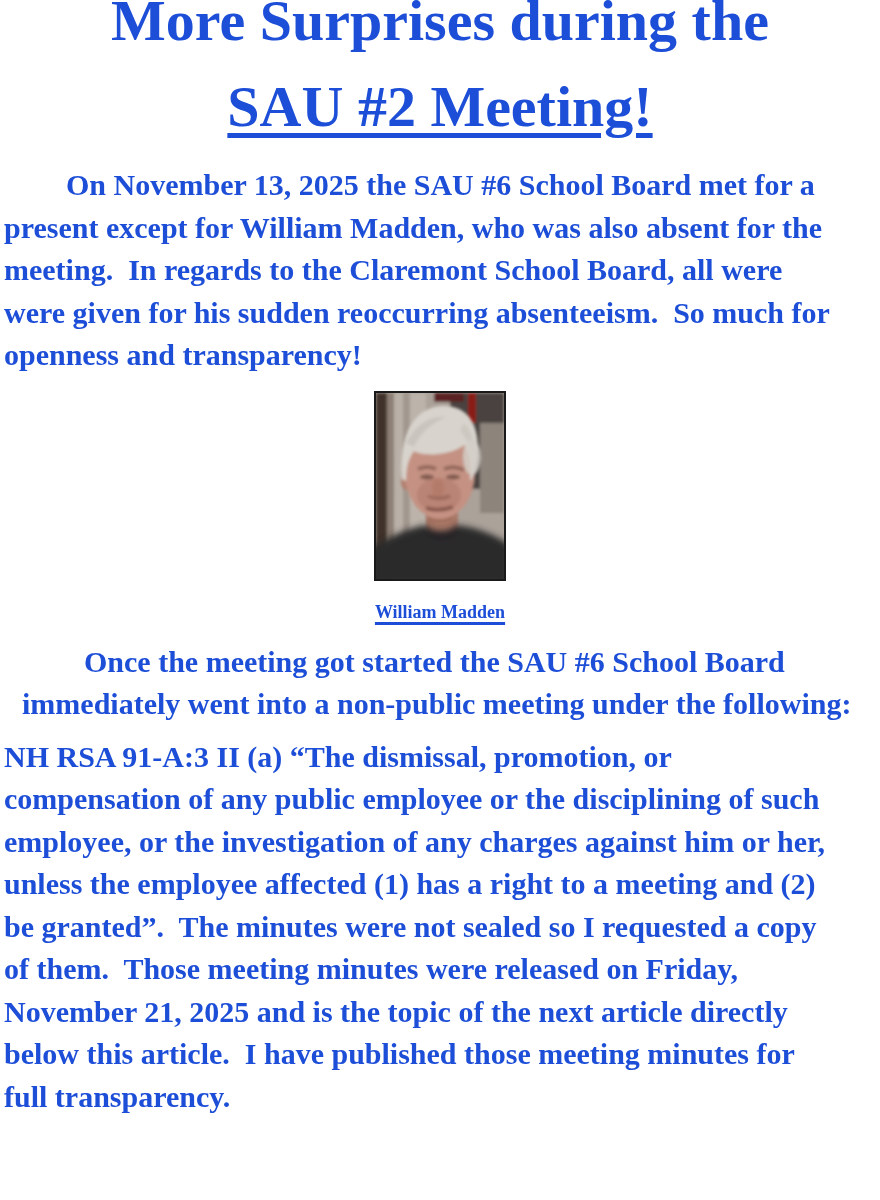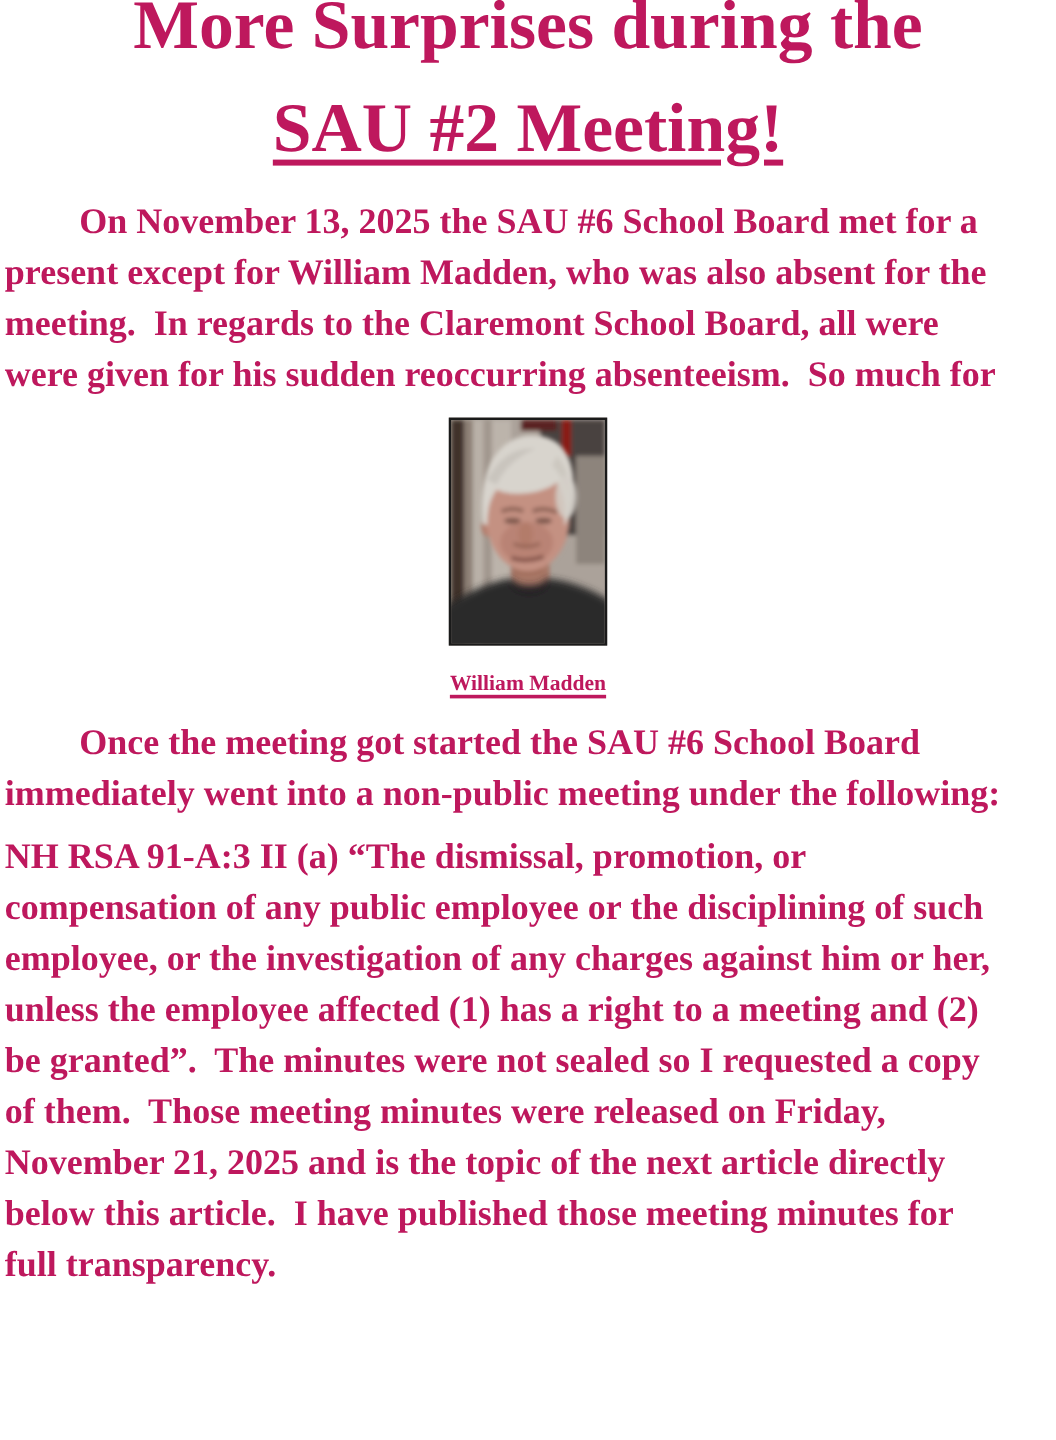--- a/index.html
+++ b/index.html
@@ -5,21 +5,21 @@
   html, body { margin: 0; padding: 0; background: #e8e8e8; }
   .page {
     width: 880px;
     height: 1200px;
     margin: 0 auto;
     background: #ffffff;
     overflow: hidden;
     position: relative;
     font-family: "Liberation Serif", "DejaVu Serif", serif;
     font-weight: 700;
-    color: #be185d;
+    color: #1d4ed8;
   }
   
   .title-block {
     margin-top: -22px;
     text-align: center;
     font-size: 58px;
     line-height: 86px;
   }
   .title-line { display: block; }
   .title-line > span { display: inline-block; white-space: pre; }
@@ -31,21 +31,21 @@
   
   .body-para {
     font-size: 30px;
     line-height: 42.5px;
     padding: 0 4px;
     margin: 0;
   }
   .body-para .line { white-space: pre; overflow: hidden; }
   .indent-first .line:first-child { padding-left: 62px; }
   .p1 { margin-top: 14px; }
-  .p2 { margin-top: 14px; }
+  .p2 { margin-top: 14px; margin-left: 18px; }
   .p3 { margin-top: 10px; }
   
   .photo-figure {
     width: 128px;
     height: 186px;
     margin: 14px auto 0 auto;
     border: 2px solid #1a1a1a;
     background: #aca49c;
   }
   .photo-figure svg { display: block; width: 128px; height: 186px; }
@@ -75,20 +75,21 @@
     <div class="title-line title-underlined">
       <span>SAU #2 Meeting!</span>
     </div>
   </div>
 
   <div class="body-para p1 indent-first">
       <div class="line">On November 13, 2025 the SAU #6 School Board met for a</div>
       <div class="line">present except for William Madden, who was also absent for the</div>
       <div class="line">meeting.  In regards to the Claremont School Board, all were</div>
       <div class="line">were given for his sudden reoccurring absenteeism.  So much for</div>
+      <div class="line">openness and transparency!</div>
     </div>
 
   <figure class="photo-figure" style="margin-left:auto;margin-right:auto;">
     <svg viewBox="0 0 128 186" xmlns="http://www.w3.org/2000/svg">
       <defs>
         <filter id="soft" x="-20%" y="-20%" width="140%" height="140%">
             <feGaussianBlur stdDeviation="1.8"></feGaussianBlur>
           </filter>
         <filter id="softer" x="-30%" y="-30%" width="160%" height="160%">
             <feGaussianBlur stdDeviation="3"></feGaussianBlur>

